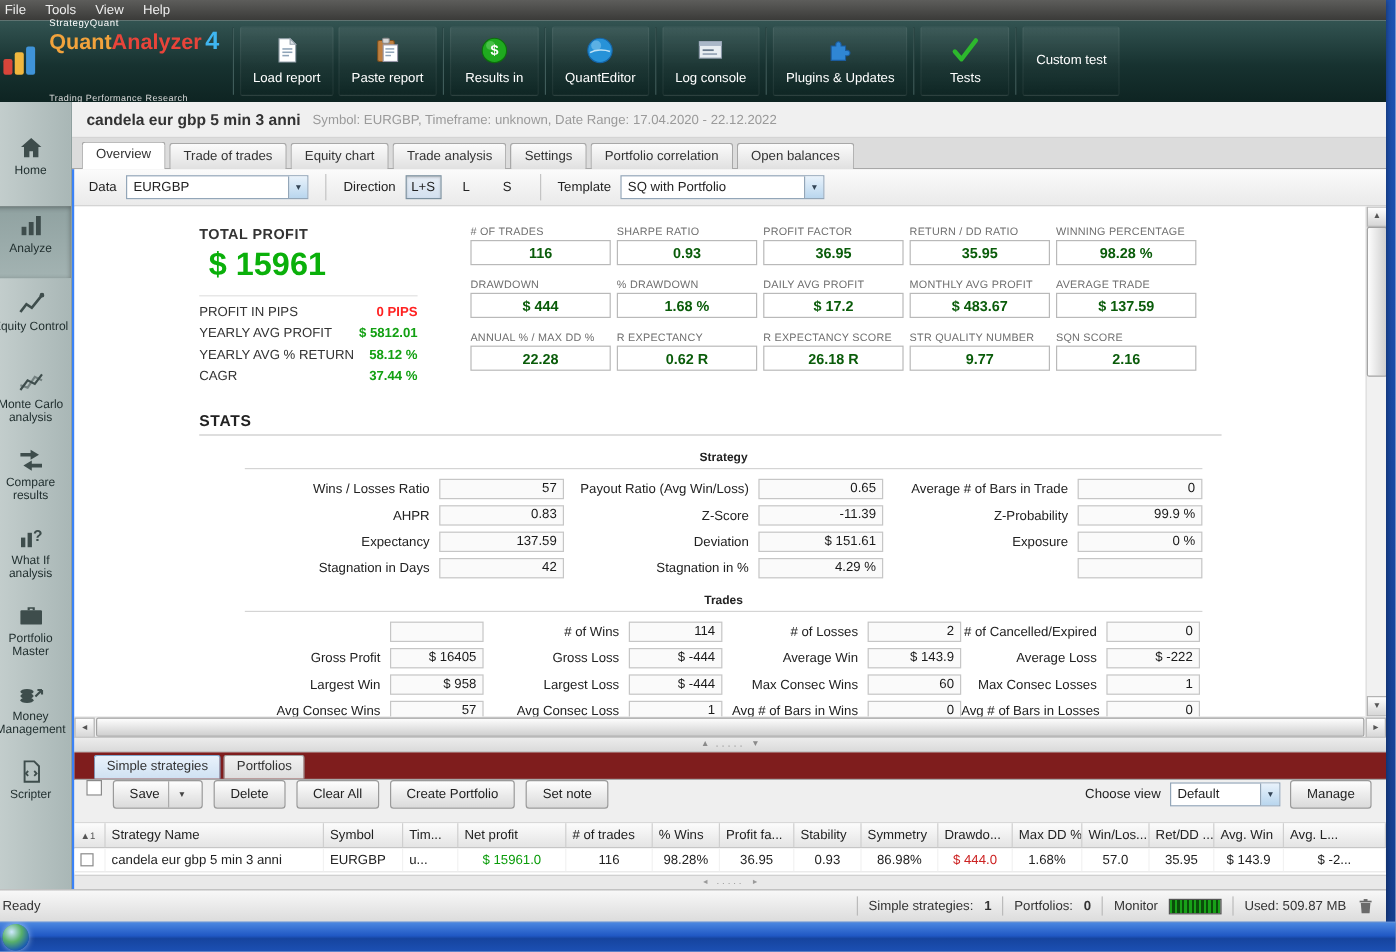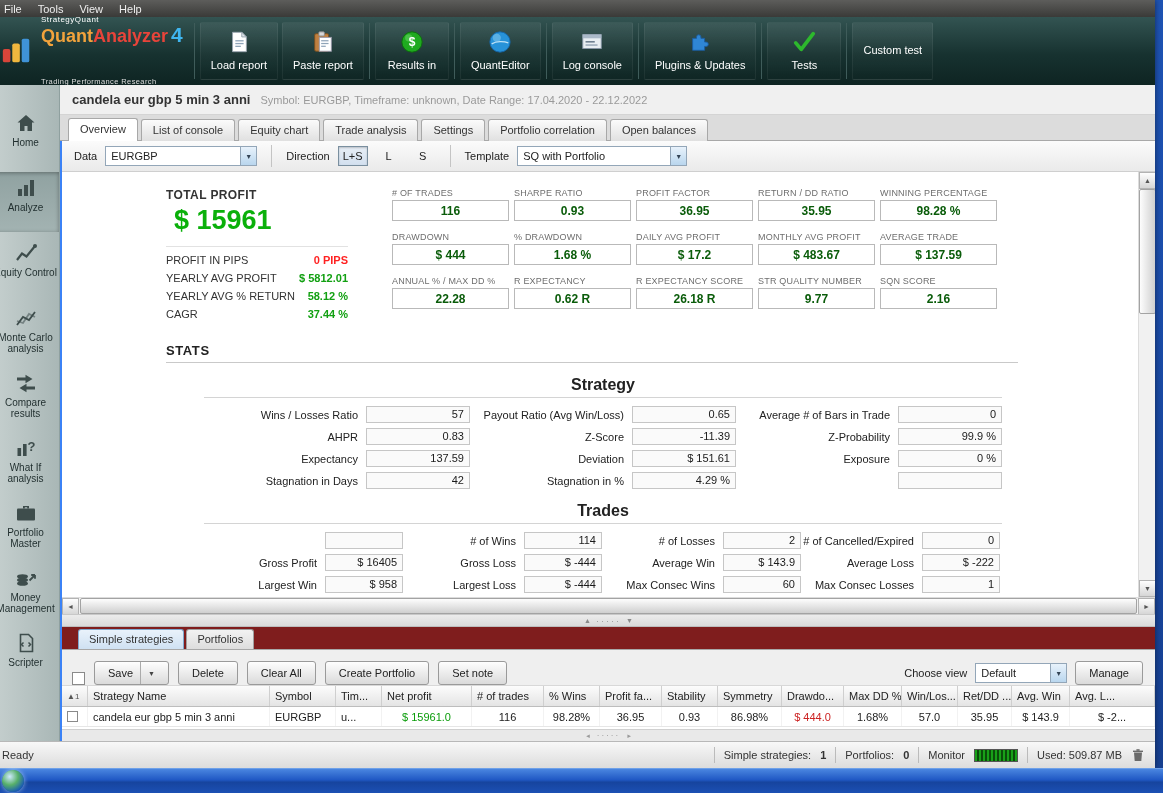--- a/index.html
+++ b/index.html
@@ -70,37 +70,37 @@
   .lstat { display:flex; justify-content:space-between; font-size:11px; padding:3px 0; color:#333; }
   .lstat .v { font-weight:bold; }
   .v-red { color:#f22; } .v-green { color:#12a012; }
   .metrics-grid { margin-left:44px; display:grid; grid-template-columns:repeat(5,117px); gap:11px 5px; align-content:start; }
   .m-label { font-size:9px; color:#6e6e6e; letter-spacing:.2px; margin-bottom:2px; white-space:nowrap; overflow:hidden; }
   .m-value { height:21px; border:1px solid #b9b9b9; display:flex; align-items:center; justify-content:center; font-size:12px; font-weight:bold; color:#0a5c0a; background:#fff; }
 
   .stats-h { margin:20px 0 0 104px; font-size:13px; font-weight:bold; color:#222; letter-spacing:.6px; }
   .stats-hr { height:1px; background:#c9c9c9; margin:4px 120px 0 104px; }
   .section { margin:13px 0 0 142px; width:798px; }
-  .section-title { text-align:center; font-size:16px; font-weight:bold; color:#222; margin-bottom:3px; }
+  .section-title { text-align:center; font-size:10px; font-weight:bold; color:#222; margin-bottom:3px; }
   .section-hr { height:1px; background:#d4d4d4; margin-bottom:8px; }
   .sgrid3 { display:grid; grid-template-columns:repeat(3,266px); row-gap:5px; }
   .sgrid4 { display:grid; grid-template-columns:repeat(4,199px); row-gap:5px; }
   .scell { display:flex; align-items:center; }
   .sl { flex:1; text-align:right; font-size:11px; color:#222; padding-right:8px; white-space:nowrap; overflow:hidden; }
   .sv { width:104px; flex:none; height:17px; border:1px solid #c6c6c6; background:#fafafa; font-size:11px; color:#1a1a1a; text-align:right; padding:1px 5px 0 0; }
   .sv4 { width:78px; }
 
   .splitter { height:13px; flex:none; background:linear-gradient(#ececec,#dadada); border-top:1px solid #c8c8c8; border-bottom:1px solid #bdbdbd; display:flex; align-items:center; justify-content:center; gap:5px; color:#8a8a8a; font-size:7px; cursor:row-resize; }
   .splitter .dots { letter-spacing:2px; font-size:9px; color:#9a9a9a; }
 
   .bp-tabs { height:23px; flex:none; background:#7f1d1d; display:flex; align-items:flex-end; padding-left:16px; border-bottom:1px solid #a8a8a8; }
   .bp-tab { font-size:11px; padding:3px 10px 4px; border:1px solid #a0a0a0; border-bottom:none; border-radius:3px 3px 0 0; background:linear-gradient(#f2f2f2,#dddddd); margin-right:2px; color:#333; cursor:pointer; white-space:nowrap; }
   .bp-tab.active { background:linear-gradient(#e9f2fb,#cfe1f2); border-color:#7fa8cd; }
 
-  .bp-toolbar { height:36px; flex:none; background:#efefef; display:flex; align-items:flex-end; padding:0 12px 0 10px; gap:9px; border-bottom:1px solid #d8d8d8; font-size:11px; color:#222; }
+  .bp-toolbar { height:36px; flex:none; background:#efefef; display:flex; align-items:flex-start; padding:0 12px 0 10px; gap:9px; border-bottom:1px solid #d8d8d8; font-size:11px; color:#222; }
   .chk { width:13px; height:13px; border:1px solid #8a8a8a; background:#fff; flex:none; cursor:pointer; }
   .btn { height:24px; padding:0 13px; background:linear-gradient(#fefefe,#dadada); border:1px solid #9a9a9a; border-radius:3px; font-size:11px; color:#222; display:flex; align-items:center; gap:7px; cursor:pointer; white-space:nowrap; }
   .btn .caret { font-size:7px; color:#444; border-left:1px solid #ababab; padding-left:7px; align-self:stretch; display:flex; align-items:center; }
   .bp-right { margin-left:auto; display:flex; align-items:center; gap:8px; }
 
   .tbl-head,.tbl-row { display:grid; grid-template-columns:26px 182px 66px 46px 90px 72px 56px 62px 56px 64px 62px 58px 56px 54px 58px minmax(40px,1fr); flex:none; }
   .tbl-head { height:21px; background:linear-gradient(#fcfcfc,#e4e4e4); border-bottom:1px solid #bdbdbd; }
   .th { font-size:11px; color:#222; display:flex; align-items:center; padding-left:5px; border-right:1px solid #cfcfcf; overflow:hidden; white-space:nowrap; cursor:pointer; }
   .th.sortcell { font-size:8px; color:#555; }
   .tbl-body { height:22px; overflow:hidden; background:#fff; }
@@ -324,21 +324,21 @@
 
     <div class="right-stack">
 
       <div class="strat-header">
         <span class="strat-title">candela eur gbp 5 min 3 anni</span>
         <span class="strat-sub">Symbol: EURGBP, Timeframe: unknown, Date Range: 17.04.2020 - 22.12.2022</span>
       </div>
 
       <div class="tabs">
         <span class="tab active">Overview</span>
-        <span class="tab">List of console</span>
+        <span class="tab">Trade of trades</span>
         <span class="tab">Equity chart</span>
         <span class="tab">Trade analysis</span>
         <span class="tab">Settings</span>
         <span class="tab">Portfolio correlation</span>
         <span class="tab">Open balances</span>
       </div>
 
       <div class="below-tabs">
 
         <div class="filterbar">

